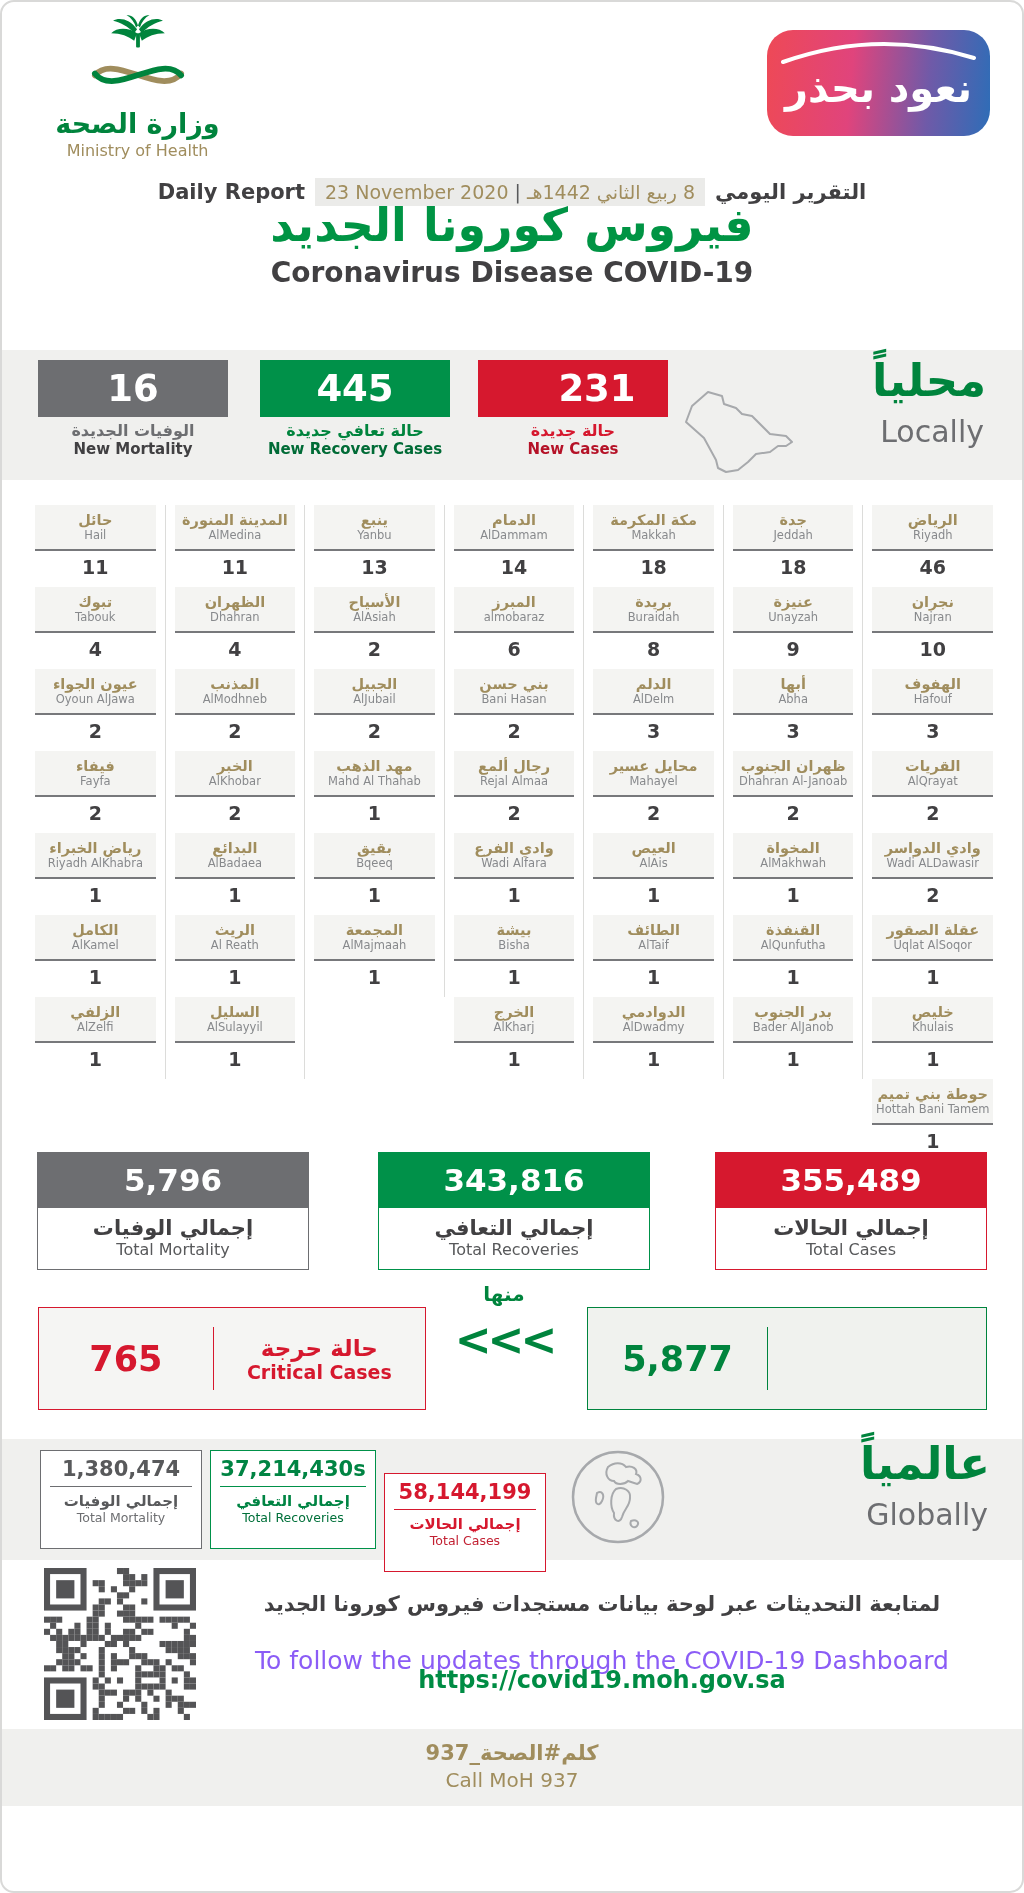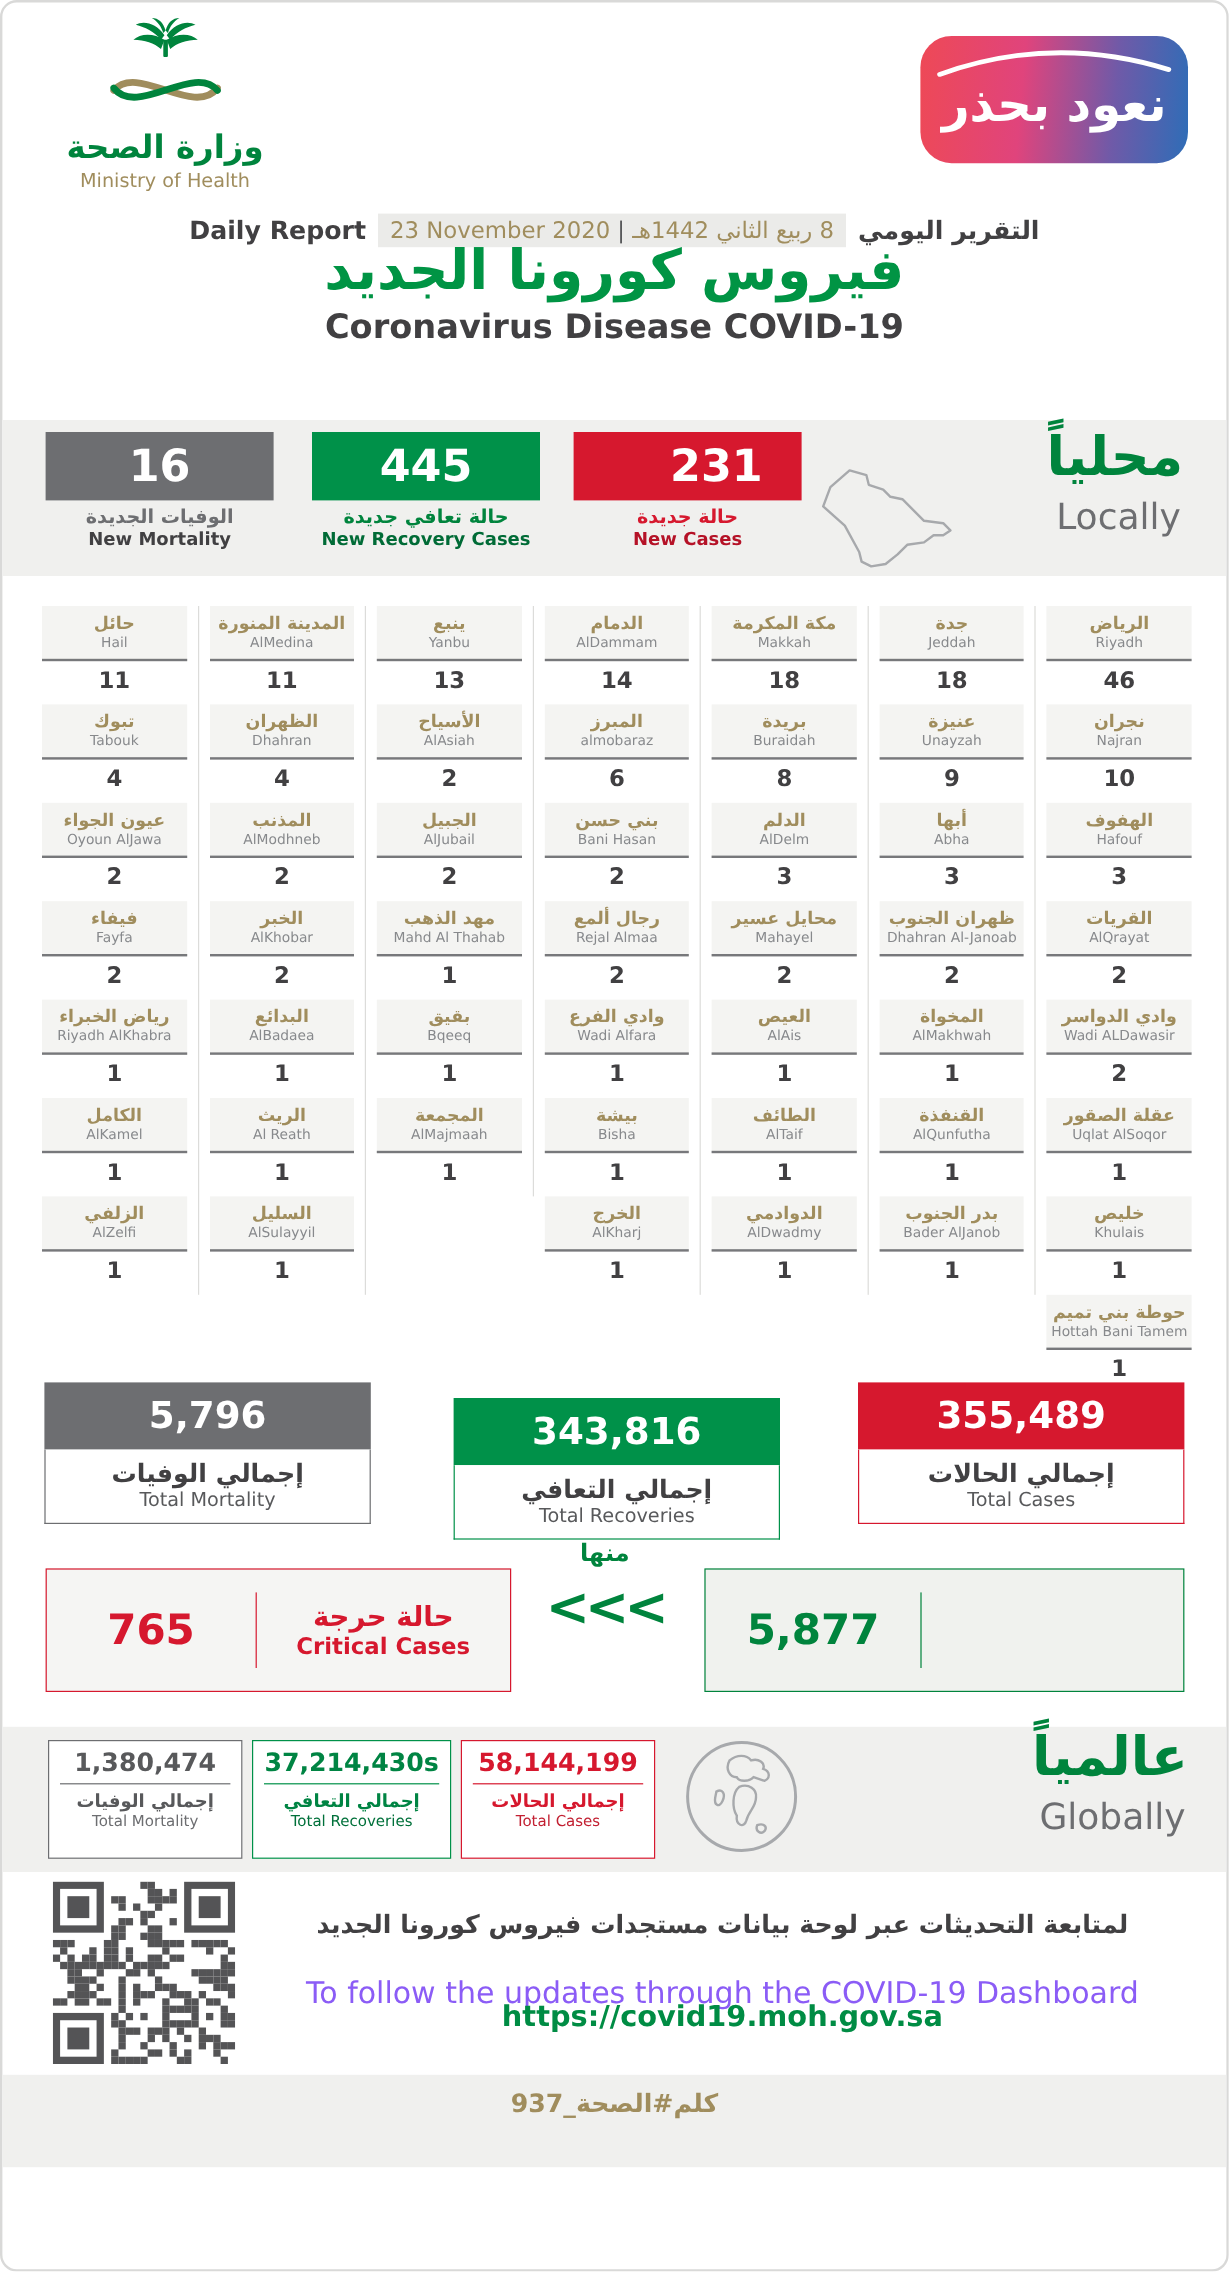--- a/index.html
+++ b/index.html
@@ -56,21 +56,21 @@
   .c-num { color:#414042; font-size:19px; font-weight:800; text-align:center; margin-top:5px; }
 
   
   .tot { position:absolute; top:1150px; width:272px; text-align:center; }
   .tot .thead { height:56px; display:flex; align-items:center; justify-content:center; color:#fff;
                 font-size:31px; font-weight:800; }
   .tot .tbody { border:1px solid #999; border-top:none; background:#fff; padding:8px 4px 10px; }
   .tot .tar { color:#414042; font-size:21px; font-weight:800; direction:rtl; }
   .tot .ten { color:#58595b; font-size:16px; }
   #tot-0 { left:35px; }  #tot-0 .thead { background:#6d6e71; } #tot-0 .tbody { border-color:#6d6e71; }
-  #tot-1 { left:376px; } #tot-1 .thead { background:#009149;margin-top:13px; } #tot-1 .tbody { border-color:#009149; }
+  #tot-1 { left:376px; } #tot-1 .thead { background:#009149; } #tot-1 .tbody { border-color:#009149; }
   #tot-2 { left:713px; } #tot-2 .thead { background:#d6182e; } #tot-2 .tbody { border-color:#d6182e; }
 
   
   #of-which { position:absolute; left:452px; top:1280px; width:100px; text-align:center;
               color:#00843d; font-size:20px; font-weight:800; direction:rtl; }
   #chevrons { position:absolute; left:446px; top:1312px; width:112px; text-align:center;
               color:#00843d; font-size:44px; font-weight:800; letter-spacing:-4px; }
   .duo { position:absolute; top:1305px; height:103px; display:flex; align-items:center; }
   .duo .val { flex:0 0 45%; text-align:center; font-size:35px; font-weight:800; }
   .duo .vdiv { width:1px; height:62%; }
@@ -86,21 +86,21 @@
   #globally { top:1437px; height:121px; }
   .gbox { position:absolute; top:11px; background:#fff; text-align:center; padding:6px 3px; height:99px; }
   .gbox .gval { font-size:21px; font-weight:800; }
   .gbox .gline { height:1px; margin:5px 6px; }
   .gbox .gar { font-size:15px; font-weight:800; direction:rtl; }
   .gbox .gen { font-size:12.5px; }
   #gbox-0 { left:38px; width:162px; border:1px solid #6d6e71; }
   #gbox-0 .gval,#gbox-0 .gar { color:#58595b; } #gbox-0 .gen { color:#6d6e71; } #gbox-0 .gline { background:#6d6e71; }
   #gbox-1 { left:208px; width:166px; border:1px solid #009149; }
   #gbox-1 .gval,#gbox-1 .gar { color:#008443; } #gbox-1 .gen { color:#00703a; } #gbox-1 .gline { background:#009149; }
-  #gbox-2 { left:382px; width:162px; border:1px solid #d6182e; }
+  #gbox-2 { left:382px; width:162px; border:1px solid #d6182e;margin-top:23px; }
   #gbox-2 .gval,#gbox-2 .gar { color:#d6182e; } #gbox-2 .gen { color:#c22032; } #gbox-2 .gline { background:#d6182e; }
   #earth { position:absolute; left:566px; top:8px; }
   #globally-ar { position:absolute; right:32px; top:-2px; color:#00843d; font-size:45px; font-weight:800; direction:rtl; }
   #globally-en { position:absolute; right:34px; top:58px; color:#6d6e71; font-size:30px; }
 
   
   #qr-wrap { position:absolute; left:42px; top:1566px; width:152px; height:152px; }
   #dash-ar { position:absolute; left:210px; right:30px; top:1590px; text-align:center; color:#414042;
              font-size:21px; font-weight:800; direction:rtl; }
   #dash-en { position:absolute; left:210px; right:30px; top:1628px; text-align:center; color:#8b5cf6; font-size:25px;margin-top:16px; }
@@ -831,20 +831,21 @@
           <rect x="12" y="120" width="18" height="18" fill="#545456"></rect>
         </g>
       </svg>
   </div>
   <div id="dash-ar">لمتابعة التحديثات عبر لوحة بيانات مستجدات فيروس كورونا الجديد</div>
   <div id="dash-en">To follow the updates through the COVID-19 Dashboard</div>
   <div id="dash-url">https://covid19.moh.gov.sa</div>
 
   <div id="callbar" class="band">
     <div id="call-ar">كلم#الصحة_937</div>
+    <div id="call-en">Call MoH 937</div>
   </div>
 
   <div id="footer-links">
       <span class="flink">
         <span class="ficon">
           <svg width="16" height="16" viewBox="0 0 16 16" fill="none" stroke="#a08d5d" stroke-width="1.1">
             <circle cx="8" cy="8" r="6.5"></circle>
             <ellipse cx="8" cy="8" rx="3" ry="6.5"></ellipse>
             <path d="M1.5 8h13M2.6 4.5h10.8M2.6 11.5h10.8"></path>
           </svg>

